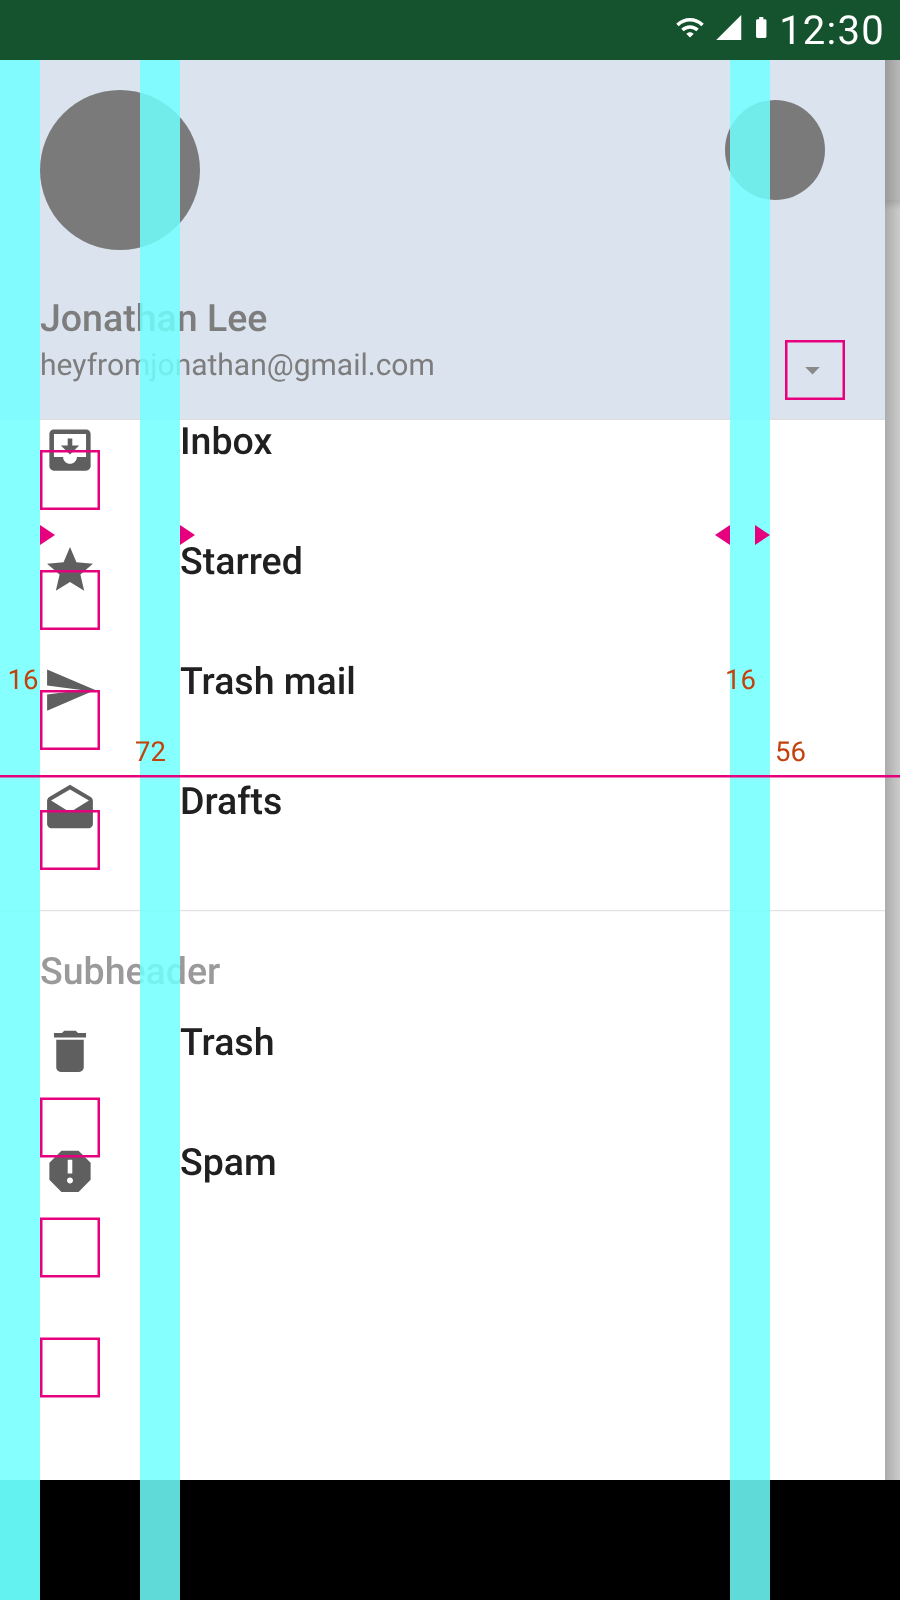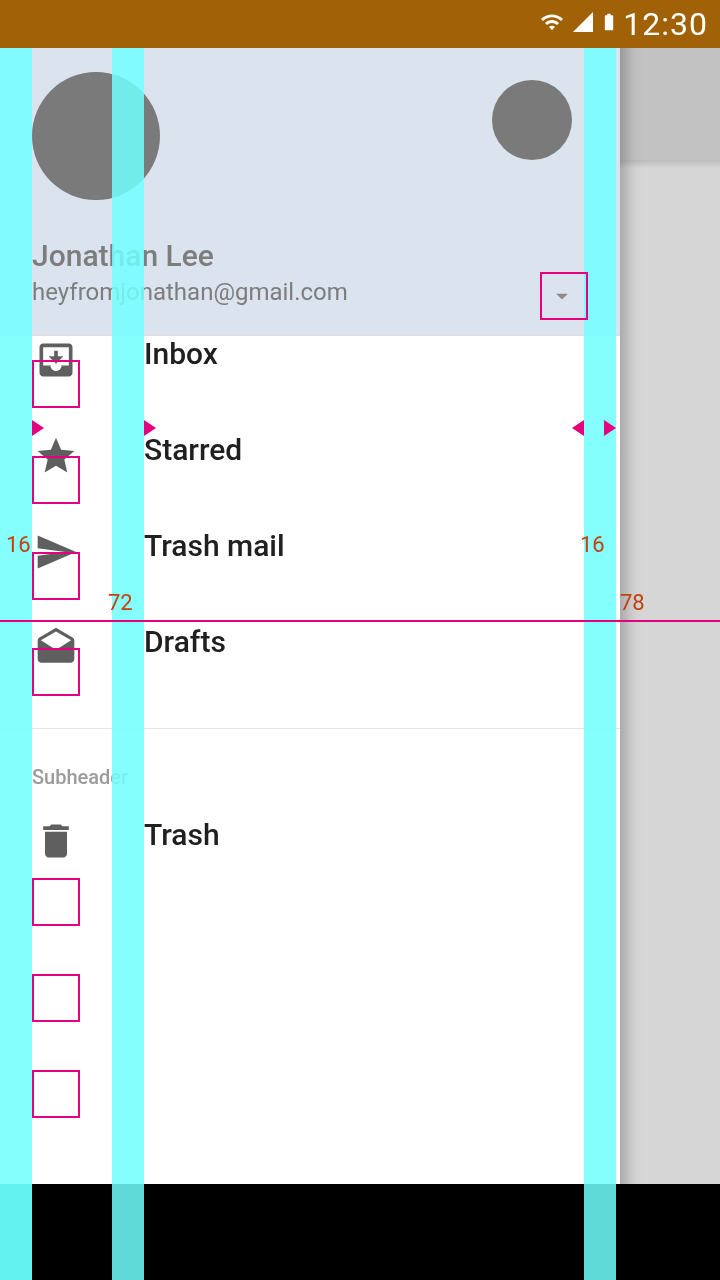--- a/index.html
+++ b/index.html
@@ -2,39 +2,39 @@
 <html><head>
 <meta charset="utf-8">
 <style>
   * { box-sizing: border-box; margin: 0; padding: 0; }
   html, body { width: 720px; height: 1280px; overflow: hidden; font-family: Roboto, "Helvetica Neue", Arial, sans-serif; }
   body { background: #d6d6d6; position: relative; }
 
   
   .statusbar {
     position: absolute; top: 0; left: 0; right: 0; height: 48px;
-    background: #a16207; display: flex; justify-content: flex-end; align-items: center;
+    background: #14532d; display: flex; justify-content: flex-end; align-items: center;
     padding-right: 12px; gap: 4px; color: #fff;
   }
   .statusbar .clock { font-size: 32px; font-weight: 400; letter-spacing: 1px; }
   .statusbar svg { fill: #fff; }
 
   
   .shadow-card {
     position: absolute; top: 48px; left: 0; right: 0; height: 112px;
     background: #c2c2c2;
   }
   .card-edge {
     position: absolute; top: 160px; right: 0; width: 100px; height: 8px;
     background: linear-gradient(#bbb, #d6d6d6);
   }
 
   
   .drawer {
-    position: absolute; top: 0; left: 0; width: 620px; height: 1280px;
+    position: absolute; top: 0; left: 0; width: 708px; height: 1280px;
     background: #fff;
     box-shadow: 6px 0 14px rgba(0,0,0,0.25);
   }
 
   
   .guide-v { position: absolute; top: 0; bottom: 0; background: rgba(113,255,255,0.85); z-index: 50; pointer-events: none; }
   .guide-v.g1 { left: 0; width: 32px; }       
   .guide-v.g2 { left: 112px; width: 32px; }   
   .guide-v.g3 { left: 584px; width: 32px; }   
   .guide-teal-top { position: absolute; top: 0; left: 0; right: 0; height: 48px; background: #26c6b9; z-index: 40; }
@@ -63,21 +63,21 @@
 
   
   .drawer-list { position: absolute; top: 336px; left: 0; right: 0; }
   .nav-item {
     height: 96px; display: flex; padding-left: 32px;
   }
   .nav-item .icon { width: 48px; height: 48px; display: flex; align-items: center; justify-content: center; }
   .nav-item .icon svg { fill: #5f5f5f; width: 44px; height: 44px; }
   .nav-item .label { margin-left: 64px; font-size: 30px; font-weight: 500; color: #202020; }
   .divider { height: 1px; background: #e3e3e3; margin: 8px 0; }
-  .subheader { height: 80px; display: flex; align-items: center; padding-left: 32px; font-size: 20px; font-weight: 500; color: #9a9a9a; }
+  .subheader { height: 80px; display: flex; align-items: center; padding-left: 32px; font-size: 30px; font-weight: 500; color: #9a9a9a; }
 
 </style>
 </head>
 <body>
 
 <div class="shadow-card"></div>
 <div class="card-edge"></div>
 
 <div class="guide-teal-top"></div>
 <div class="guide-teal-bot"></div>
@@ -171,20 +171,28 @@
 
     <div class="nav-item">
       <span class="icon">
         <svg viewBox="0 0 24 24">
             <path d="M6 19c0 1.1.9 2 2 2h8c1.1 0 2-.9 2-2V7H6v12zM19 4h-3.5l-1-1h-5l-1 1H5v2h14V4z"></path>
           </svg>
       </span>
       <span class="label">Trash</span>
     </div>
 
+    <div class="nav-item">
+      <span class="icon">
+        <svg viewBox="0 0 24 24">
+            <path d="M15.73 3H8.27L3 8.27v7.46L8.27 21h7.46L21 15.73V8.27L15.73 3zM12 17.3c-.72 0-1.3-.58-1.3-1.3s.58-1.3 1.3-1.3 1.3.58 1.3 1.3-.58 1.3-1.3 1.3zm1-4.3h-2V7h2v6z"></path>
+          </svg>
+      </span>
+      <span class="label">Spam</span>
+    </div>
 
   </div>
 
   <div class="pinkbox" style="left:32px; top:360px; width:48px; height:48px;"></div>
   <div class="pinkbox" style="left:32px; top:456px; width:48px; height:48px;"></div>
   <div class="pinkbox" style="left:32px; top:552px; width:48px; height:48px;"></div>
   <div class="pinkbox" style="left:32px; top:648px; width:48px; height:48px;"></div>
   <div class="pinkbox" style="left:32px; top:878px; width:48px; height:48px;"></div>
   <div class="pinkbox" style="left:32px; top:974px; width:48px; height:48px;"></div>
   <div class="pinkbox" style="left:32px; top:1070px; width:48px; height:48px;"></div>
@@ -194,13 +202,13 @@
   <div class="pink-tri left" style="left:572px; top:420px;"></div>
 
   <div class="pinkline-h" style="left:0; right:-104px; top:620px; width:720px;"></div>
 
   <div class="pinklabel" style="left:6px; top:532px;">16</div>
   <div class="pinklabel" style="left:108px; top:590px;">72</div>
   <div class="pinklabel" style="left:580px; top:532px;">16</div>
 </div>
 
 <div class="pink-tri right" style="left:604px; top:420px; z-index:70;"></div>
-<div class="pinklabel" style="left:620px; top:590px;">78</div>
+<div class="pinklabel" style="left:620px; top:590px;">56</div>
 
 </body></html>

